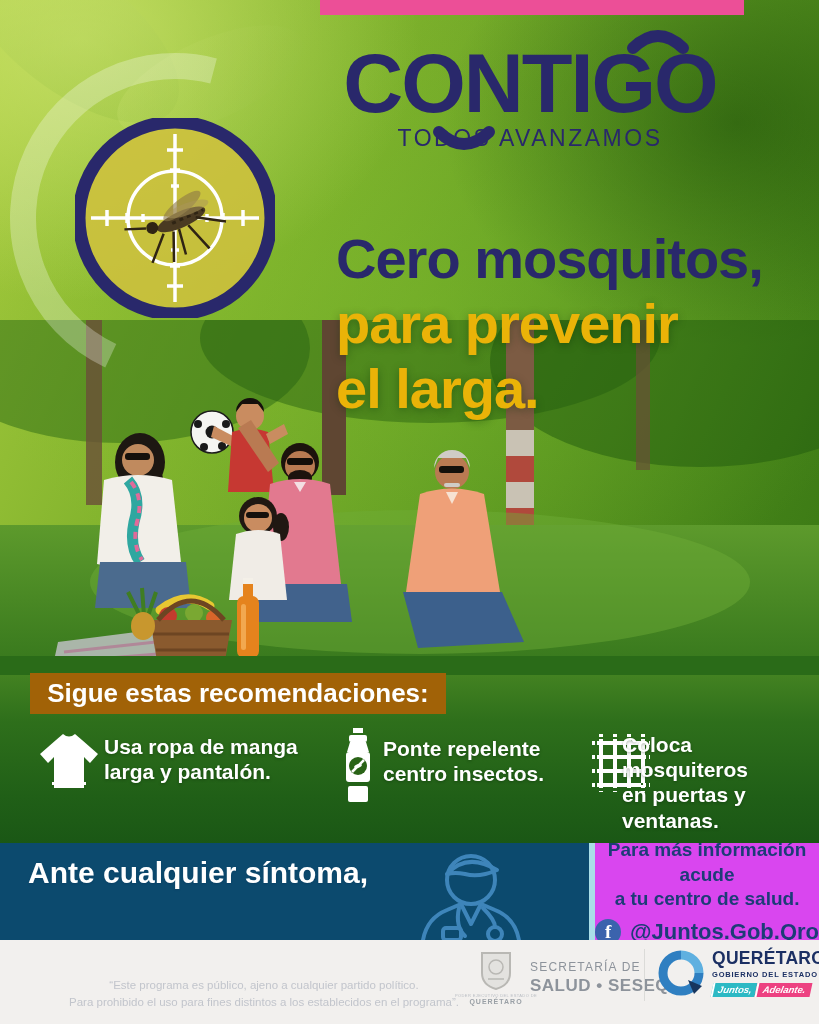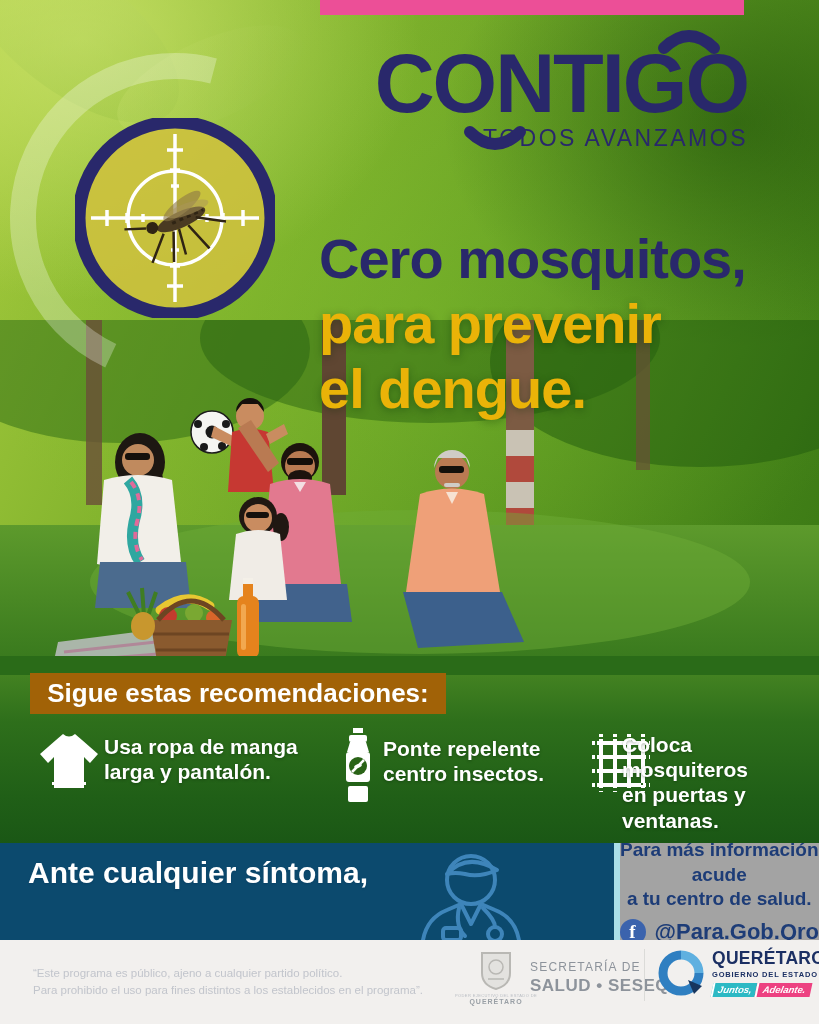--- a/index.html
+++ b/index.html
@@ -21,29 +21,29 @@
   .leaf1{left:-60px;top:-30px;width:260px;height:120px;transform:rotate(38deg);}
   .leaf2{left:110px;top:40px;width:200px;height:80px;transform:rotate(-24deg);opacity:.22;}
   .bg-grass{
     position:absolute;left:0;right:0;top:655px;height:190px;
     background:linear-gradient(180deg,#4c8a24 0%,#2e6f1b 35%,#205f17 75%,#1a5715 100%);
   }
   .scene{position:absolute;left:0;top:320px;}
   .halo{position:absolute;left:-55px;top:50px;pointer-events:none;}
   
   .top-bar{position:absolute;left:320px;top:0;width:424px;height:15px;background:#EC4F97;}
-  .brand{position:absolute;left:312px;top:42px;width:436px;text-align:right;color:#29286B;}
+  .brand{position:absolute;left:312px;top:42px;width:436px;text-align:center;color:#29286B;}
   .brand .logo-wrap{position:relative;display:inline-block;}
   .brand .logo{font-size:83px;font-weight:800;letter-spacing:-2px;line-height:1;}
   .brand .arc{position:absolute;}
   .brand .tagline{font-size:23px;font-weight:400;letter-spacing:2.5px;}
   
   .target{position:absolute;left:75px;top:118px;}
   
-  .headline{position:absolute;left:319px;top:226px;width:480px;line-height:65px;
+  .headline{position:absolute;left:336px;top:226px;width:480px;line-height:65px;
     font-weight:800;font-size:56px;letter-spacing:-1px;margin:0;}
   .headline .navy{color:#29286B;}
   .headline .white{color:#eab308;text-shadow:0 2px 8px rgba(0,40,0,.35);}
   
   .reco-banner{
     position:absolute;left:30px;top:673px;width:416px;height:41px;background:#a16207;
     color:#fff;font-size:26px;font-weight:700;display:flex;align-items:center;justify-content:center;
   }
   .reco-text{position:absolute;color:#fff;font-size:21px;font-weight:700;line-height:1.2;margin:0;
     text-shadow:0 1px 3px rgba(0,30,0,.35);}
@@ -53,32 +53,32 @@
   .icon-abs{position:absolute;}
   .i1{left:36px;top:732px;}
   .i2{left:341px;top:726px;}
   .i3{left:589px;top:729px;}
   
   .alert{position:absolute;left:0;top:843px;width:819px;height:97px;display:flex;}
   .alert-left{position:relative;width:622px;background:#0c4a6e;overflow:hidden;}
   .alert-left .msg{position:absolute;left:28px;top:10px;color:#fff;font-size:30px;font-weight:800;
     line-height:1.33;margin:0;text-shadow:0 1px 2px rgba(0,40,80,.25);}
   .doctor{position:absolute;left:413px;top:5px;}
-  .alert-right{flex:1;background:#a3a3a3;border-left:6px solid #AADFE8;
+  .alert-right{flex:1;background:#d946ef;border-left:6px solid #AADFE8;
     display:flex;flex-direction:column;align-items:center;justify-content:center;color:#1D3C77;}
   .alert-right .info{font-size:19px;font-weight:800;line-height:1.3;text-align:center;margin:0;}
   .fb-row{display:flex;align-items:center;gap:9px;margin-top:7px;}
   .fb-icon{width:26px;height:26px;border-radius:50%;background:#3B63AD;color:#fff;
     display:flex;align-items:center;justify-content:center;font-size:19px;font-weight:800;
     font-family:"Liberation Serif",serif;}
   .fb-handle{font-size:22px;font-weight:800;}
   
   .footer{position:absolute;left:0;top:940px;width:819px;height:84px;background:#F2F0EE;}
-  .disclaimer{position:absolute;left:28px;top:20px;width:438px;text-align:left;
-    color:#C2C5CC;font-size:11.5px;line-height:1.5;margin:5px;}
+  .disclaimer{position:absolute;left:28px;top:20px;width:438px;text-align:center;
+    color:#C2C5CC;font-size:11.5px;line-height:1.5;margin:17px;}
   .salud-logo{position:absolute;left:472px;top:11px;display:flex;align-items:center;gap:10px;}
   .seal-col{display:flex;flex-direction:column;align-items:center;width:48px;}
   .seal-small{font-size:4px;color:#B9BDC3;letter-spacing:.4px;white-space:nowrap;margin-top:2px;}
   .seal-caption{font-size:7px;color:#9AA0A6;letter-spacing:1px;font-weight:700;}
   .salud-text .l1{font-size:12px;color:#8D939B;letter-spacing:1.2px;}
   .salud-text .l2{font-size:17px;color:#8D939B;font-weight:700;letter-spacing:.5px;margin-top:2px;}
   .logo-divider{position:absolute;left:644px;top:9px;width:1px;height:52px;background:#DBDBD8;}
   .state-logo{position:absolute;left:658px;top:10px;display:flex;align-items:center;gap:8px;}
   .state-text .name{font-size:17.5px;font-weight:800;color:#1B2F63;letter-spacing:.3px;line-height:1;}
   .state-text .sub{font-size:7.5px;font-weight:700;color:#1B2F63;letter-spacing:.8px;margin-top:2px;}
@@ -252,21 +252,21 @@
       <line x1="70" y1="98" x2="50" y2="90" stroke="#2f2414" stroke-width="2.5"></line>
       <ellipse cx="112" cy="92" rx="23" ry="7" fill="rgba(140,120,70,.6)" transform="rotate(-14 112 92)"></ellipse>
       <ellipse cx="116" cy="97" rx="22" ry="6" fill="rgba(170,150,90,.5)" transform="rotate(4 116 97)"></ellipse>
       <path d="M84 110 L62 132 M94 112 L82 140 M110 112 L120 142 M120 108 L146 124 M100 112 L96 138" stroke="#2f2414" stroke-width="2.5" fill="none"></path>
     </g>
   </svg>
 
   <h1 class="headline">
     <span class="navy">Cero mosquitos,</span><br>
     <span class="white">para prevenir</span><br>
-    <span class="white">el dengue.</span>
+    <span class="white">el larga.</span>
   </h1>
 
   <div class="reco-banner">Sigue estas recomendaciones:</div>
 
   <svg class="icon-abs i1" width="66" height="60" viewBox="0 0 66 60">
     <path d="M20 8 L27 2 Q33 7 39 2 L46 8 L62 22 L54 31 L48 25 L48 56 L18 56 L18 25 L12 31 L4 22 Z" fill="#fff"></path>
     <rect x="16" y="50" width="34" height="3" fill="#fff"></rect>
   </svg>
   <p class="reco-text t1">Usa ropa de manga larga y pantalón.</p>
 
@@ -315,21 +315,21 @@
         </g>
       </svg>
     </div>
     <div class="alert-right">
       <p class="info">
         <span>Para más información acude</span><br>
         <span>a tu centro de salud.</span>
       </p>
       <div class="fb-row">
         <span class="fb-icon">f</span>
-        <span class="fb-handle">@Para.Gob.Qro</span>
+        <span class="fb-handle">@Juntos.Gob.Qro</span>
       </div>
     </div>
   </div>
 
   <footer class="footer">
     <p class="disclaimer">
       <span>“Este programa es público, ajeno a cualquier partido político.</span><br>
       <span>Para prohibido el uso para fines distintos a los establecidos en el programa”.</span>
     </p>
 

